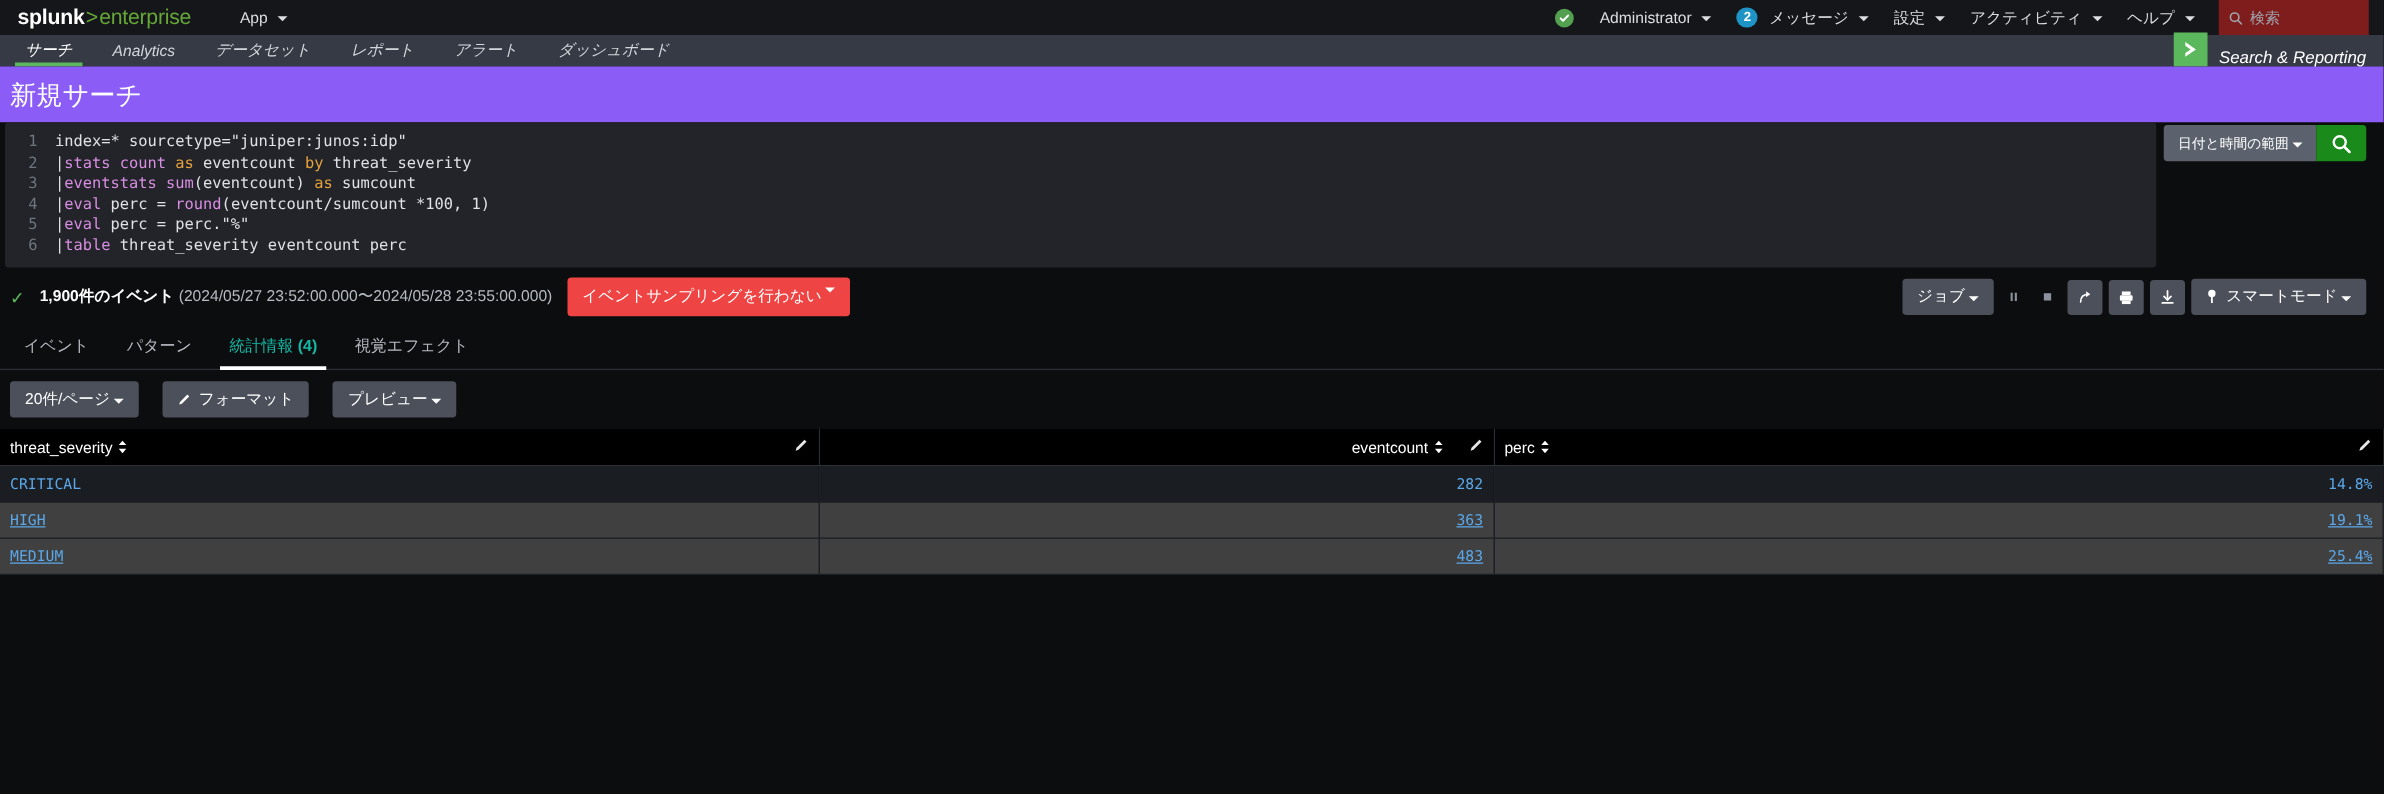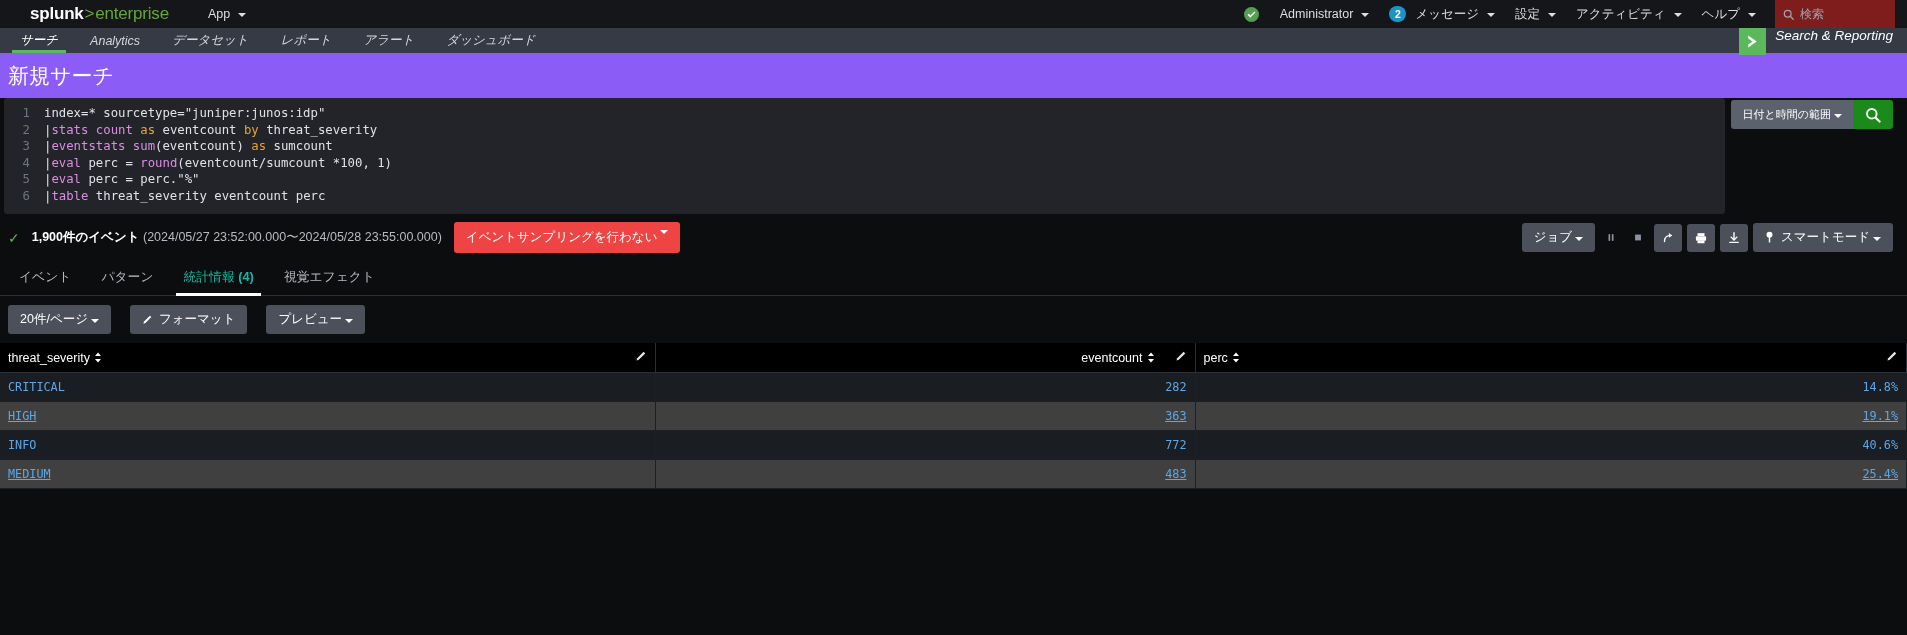--- a/index.html
+++ b/index.html
@@ -17,21 +17,20 @@
     background: #151619;
     display: flex;
     align-items: center;
     padding: 0 12px 0 14px;
     position: relative;
   }
   .logo {
     display: flex; align-items: baseline;
     font-size: 17px; letter-spacing: -0.2px;
     margin-right: 30px;
-    margin-left: 16px;
   }
   .logo .splunk { color: #fff; font-weight: bold; }
   .logo .gt { color: #65a637; font-weight: normal; margin: 0 1px; }
   .logo .ent { color: #65a637; font-weight: normal; }
   .topbar-item {
     color: #dcdee1; font-size: 12.5px;
     padding: 4px 9px; cursor: pointer;
     display: flex; align-items: center; gap: 5px;
     white-space: nowrap;
   }
@@ -95,21 +94,21 @@
   }
   .nav-item.active { color: #fff; }
   .nav-item.active::after {
     content: "";
     position: absolute;
     left: 8px; right: 8px; bottom: 0;
     height: 3px; background: #5cb85c;
   }
   .app-badge {
     margin-left: auto;
-    display: flex; align-items: flex-start; gap: 9px;
+    display: flex; align-items: flex-end; gap: 9px;
     padding-right: 14px;
   }
   .app-logo {
     width: 27px; height: 27px;
     background: #5cb85c;
     display: flex; align-items: center; justify-content: center;
   }
   .app-name { color: #fff; font-size: 13.5px; }
 
   
@@ -567,24 +566,19 @@
       <tr class="odd">
         <td>CRITICAL</td>
         <td class="num">282</td>
         <td class="num">14.8%</td>
       </tr>
       <tr class="even">
         <td>HIGH</td>
         <td class="num">363</td>
         <td class="num">19.1%</td>
       </tr>
-      <tr class="odd">
-        <td>INFO</td>
-        <td class="num">772</td>
-        <td class="num">40.6%</td>
-      </tr>
       <tr class="even">
         <td>MEDIUM</td>
         <td class="num">483</td>
         <td class="num">25.4%</td>
       </tr>
     </tbody>
 </table>
 
 </body></html>

